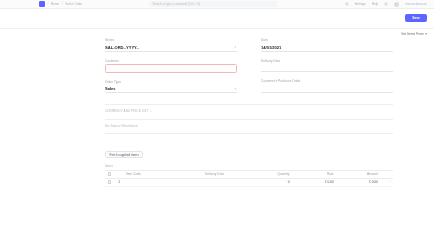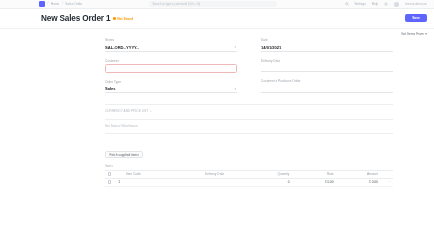--- a/index.html
+++ b/index.html
@@ -220,27 +220,20 @@
           <path d="M4 6.5a4 4 0 0 1 8 0v3l1.2 1.8H2.8L4 9.5z"></path>
             <path d="M6.6 13a1.6 1.6 0 0 0 2.8 0"></path>
         </svg>
       </span>
       <span class="avatar"></span>
       <span class="caret">chevron-down-icon</span>
     </div>
   </div>
 
   <div class="page-head">
-    <div class="title-row">
-      <span class="page-title">New Sales Order 1</span>
-      <span class="indicator">
-        <span class="dot-orange"></span>
-        <span class="indicator-label">Not Saved</span>
-      </span>
-    </div>
     <button class="save-btn">Save</button>
   </div>
 
   <div class="sub-toolbar">
     <div class="get-items">
       <span>Get Items From</span>
       <span>▾</span>
     </div>
   </div>
 

